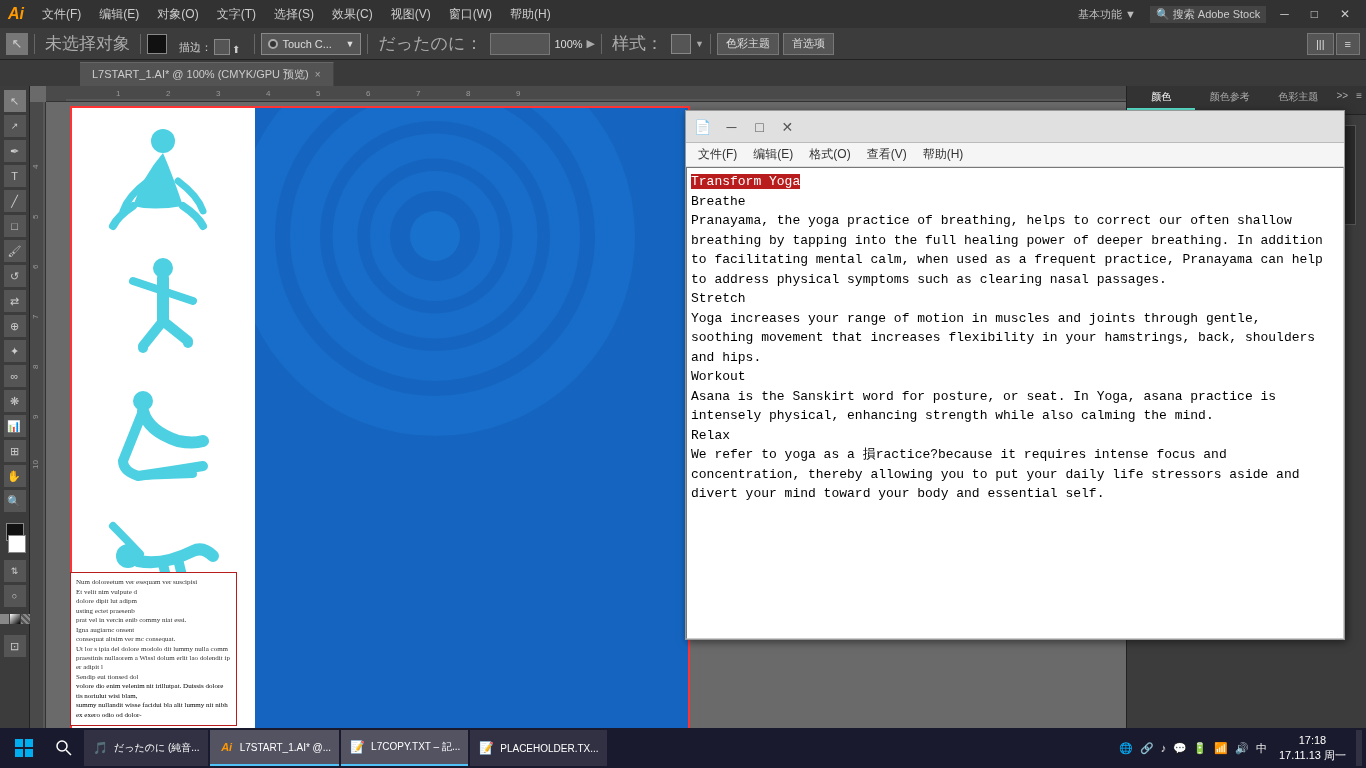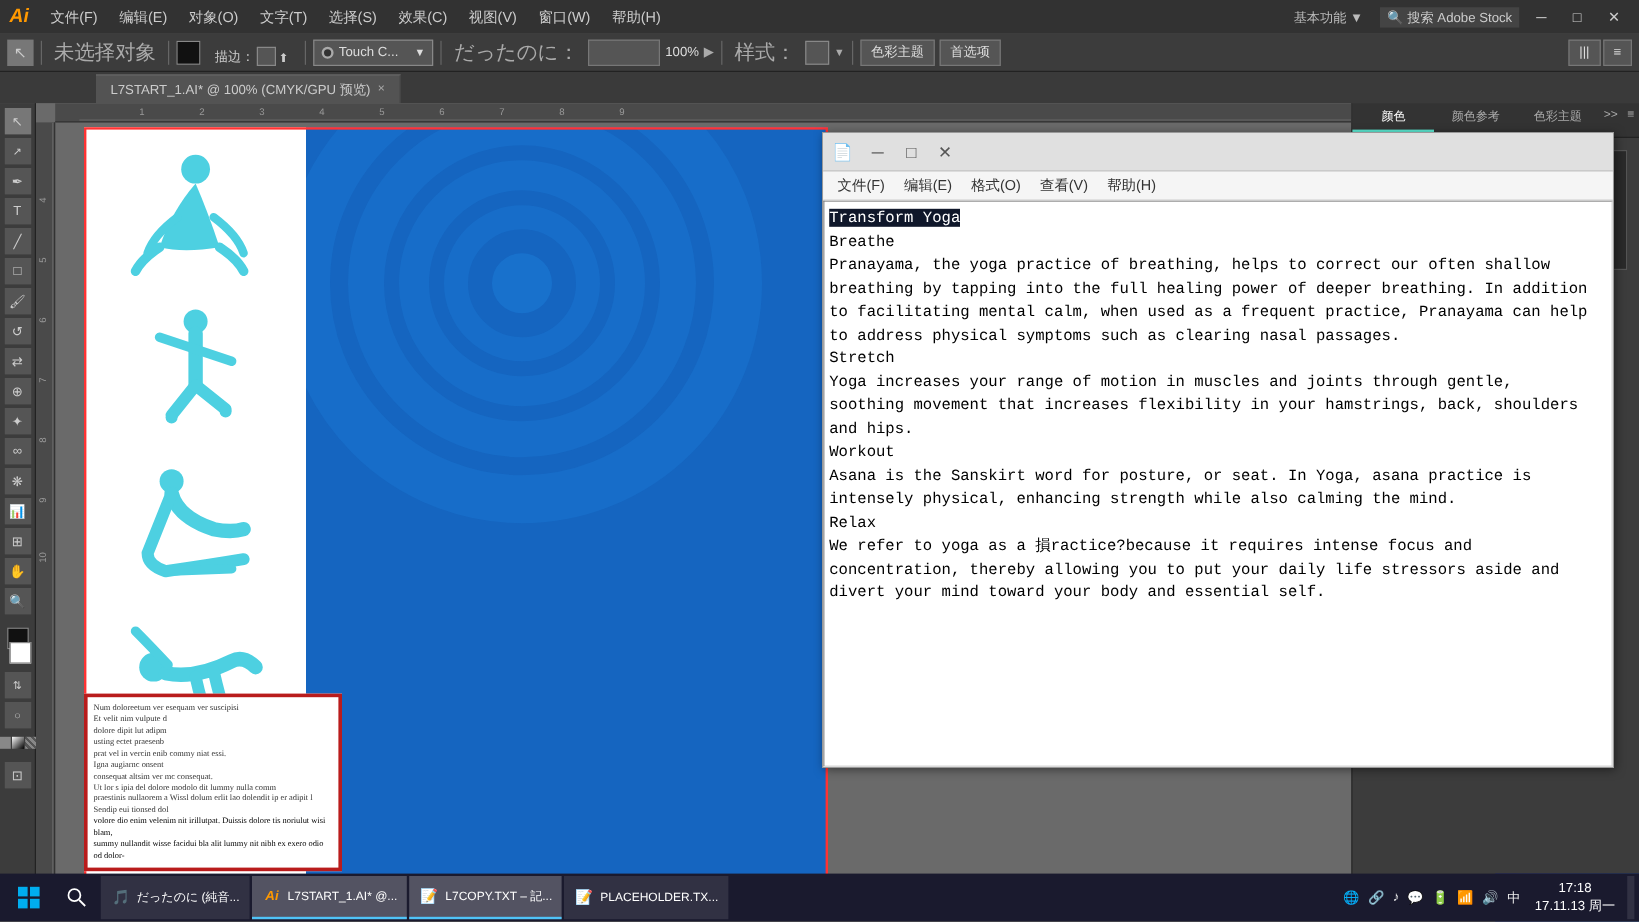--- a/index.html
+++ b/index.html
@@ -56,21 +56,21 @@
     
     .notepad-window { position: absolute; top: 110px; left: 685px; width: 660px; height: 530px; background: #f0f0f0; border: 1px solid #999; box-shadow: 2px 2px 8px rgba(0,0,0,0.5); z-index: 100; display: flex; flex-direction: column; }
     .notepad-titlebar { height: 32px; background: #e0e0e0; border-bottom: 1px solid #bbb; display: flex; align-items: center; padding: 0 8px; }
     .notepad-title-text { flex: 1; font-size: 12px; color: #333; font-weight: normal; }
     .notepad-controls { display: flex; gap: 0; }
     .notepad-ctrl-btn { width: 28px; height: 28px; display: flex; align-items: center; justify-content: center; cursor: pointer; font-size: 14px; color: #555; }
     .notepad-menubar { height: 24px; background: #f5f5f5; border-bottom: 1px solid #ddd; display: flex; align-items: center; padding: 0 4px; }
     .notepad-menu { font-size: 12px; color: #333; padding: 2px 8px; cursor: pointer; }
     .notepad-content { flex: 1; background: white; overflow: auto; padding: 4px; border: 1px inset #ccc; }
     .notepad-text { font-family: 'Courier New', monospace; font-size: 13px; line-height: 1.5; color: #000; white-space: pre-wrap; }
-    .notepad-selected { background: #0f172a; color: white; }
+    .notepad-selected { background: #b91c1c; color: white; }
 
     
     .status-bar { height: 30px; background: #3a3a3a; display: flex; align-items: center; padding: 0 10px; border-top: 1px solid #222; gap: 8px; }
     .status-text { color: #aaa; font-size: 11px; }
     .status-zoom { color: #ccc; font-size: 11px; }
     .status-nav { display: flex; align-items: center; gap: 2px; }
     .status-nav-btn { color: #aaa; font-size: 10px; cursor: pointer; }
 
     
     .taskbar { position: absolute; bottom: 0; left: 0; right: 0; height: 40px; background: #1a1a2e; display: flex; align-items: center; padding: 0 4px; gap: 2px; z-index: 200; }
@@ -256,21 +256,21 @@
 
             <svg width="120" height="110" viewBox="0 0 120 110">
 
               <ellipse cx="25" cy="50" rx="12" ry="12" fill="#4dd0e1"></ellipse>
               <path d="M35 55 Q60 60 90 45 Q100 40 110 50" stroke="#4dd0e1" stroke-width="12" fill="none" stroke-linecap="round"></path>
               <path d="M60 58 Q65 80 70 95" stroke="#4dd0e1" stroke-width="10" fill="none" stroke-linecap="round"></path>
               <path d="M75 53 Q80 75 85 90" stroke="#4dd0e1" stroke-width="10" fill="none" stroke-linecap="round"></path>
               <path d="M37 48 Q20 30 10 20" stroke="#4dd0e1" stroke-width="8" fill="none" stroke-linecap="round"></path>
             </svg>
 
-            <div style="position:absolute; bottom:30px; left:0; width:215px; background:white; border:3px solid #b91c1c; padding:5px; font-size:7px; line-height:1.35; color:#333; font-family:serif; z-index:10;">
+            <div style="position:absolute; bottom:30px; left:0; width:167px; background:white; border:1px solid #b91c1c; padding:5px; font-size:7px; line-height:1.35; color:#333; font-family:serif; z-index:10;">
               <span>Num doloreetum ver esequam ver suscipisi<br>Et velit nim vulpute d<br>dolore dipit lut adipm<br>usting ectet praesenb<br>prat vel in vercin enib commy niat essi.<br>Igna augiarnc onsent<br>consequat altsim ver mc consequat.<br>Ut lor s ipia del dolore modolo dit lummy nulla comm<br>praestinis nullaorem a Wissl dolum erlit lao dolendit ip er adipit l<br>Sendip eui tionsed dol<br><span style="color:#000;font-weight:normal;">volore dio enim velenim nit irillutpat. Duissis dolore tis noriulut wisi blam,<br>summy nullandit wisse facidui bla alit lummy nit nibh ex exero odio od dolor-</span></span>
             </div>
           </div>
 
           <div class="yoga-right">
 
             <svg style="position:absolute;top:-20px;left:-20px;" width="400" height="400">
               <circle cx="200" cy="150" r="180" fill="none" stroke="#1976d2" stroke-width="40" opacity="0.5"></circle>
               <circle cx="200" cy="150" r="130" fill="none" stroke="#1976d2" stroke-width="30" opacity="0.5"></circle>
               <circle cx="200" cy="150" r="90" fill="none" stroke="#1976d2" stroke-width="25" opacity="0.5"></circle>

